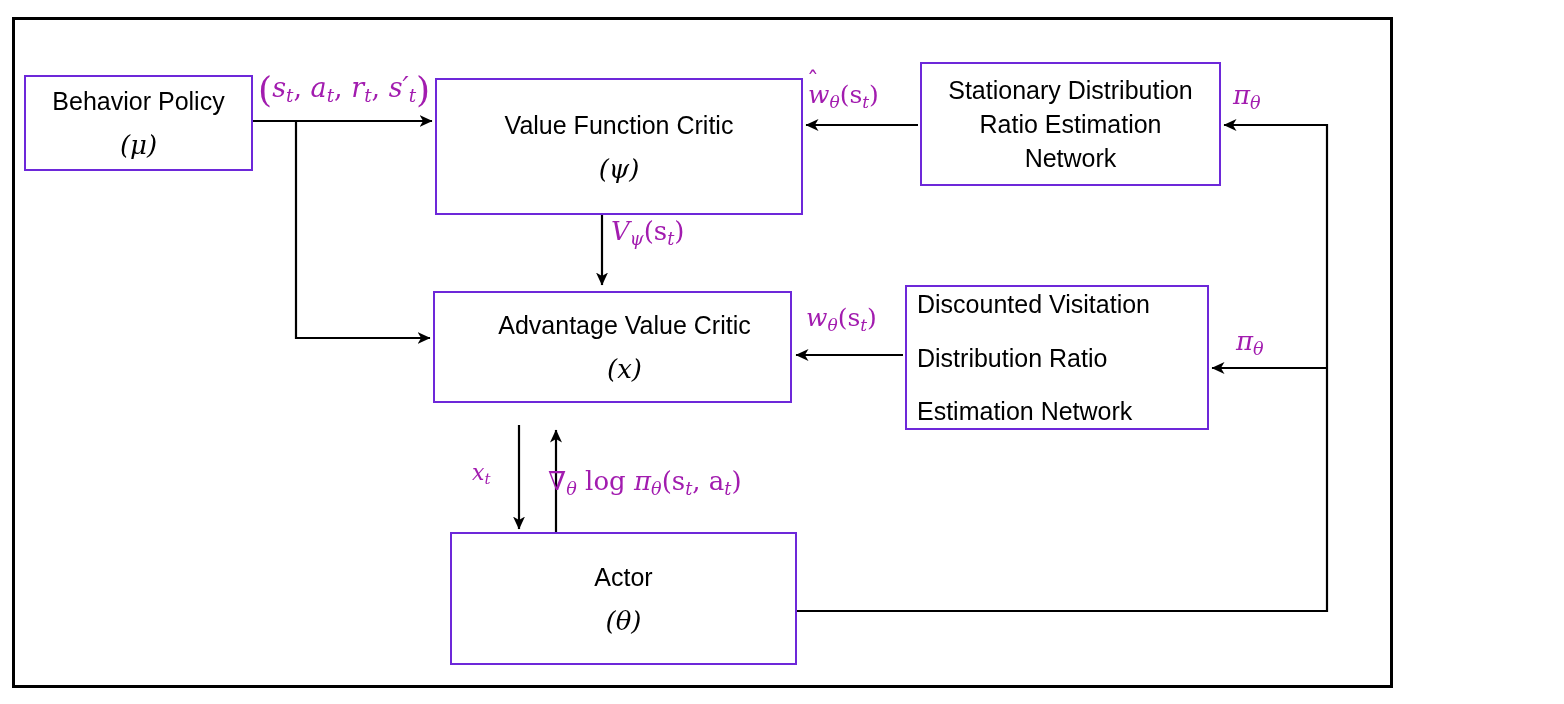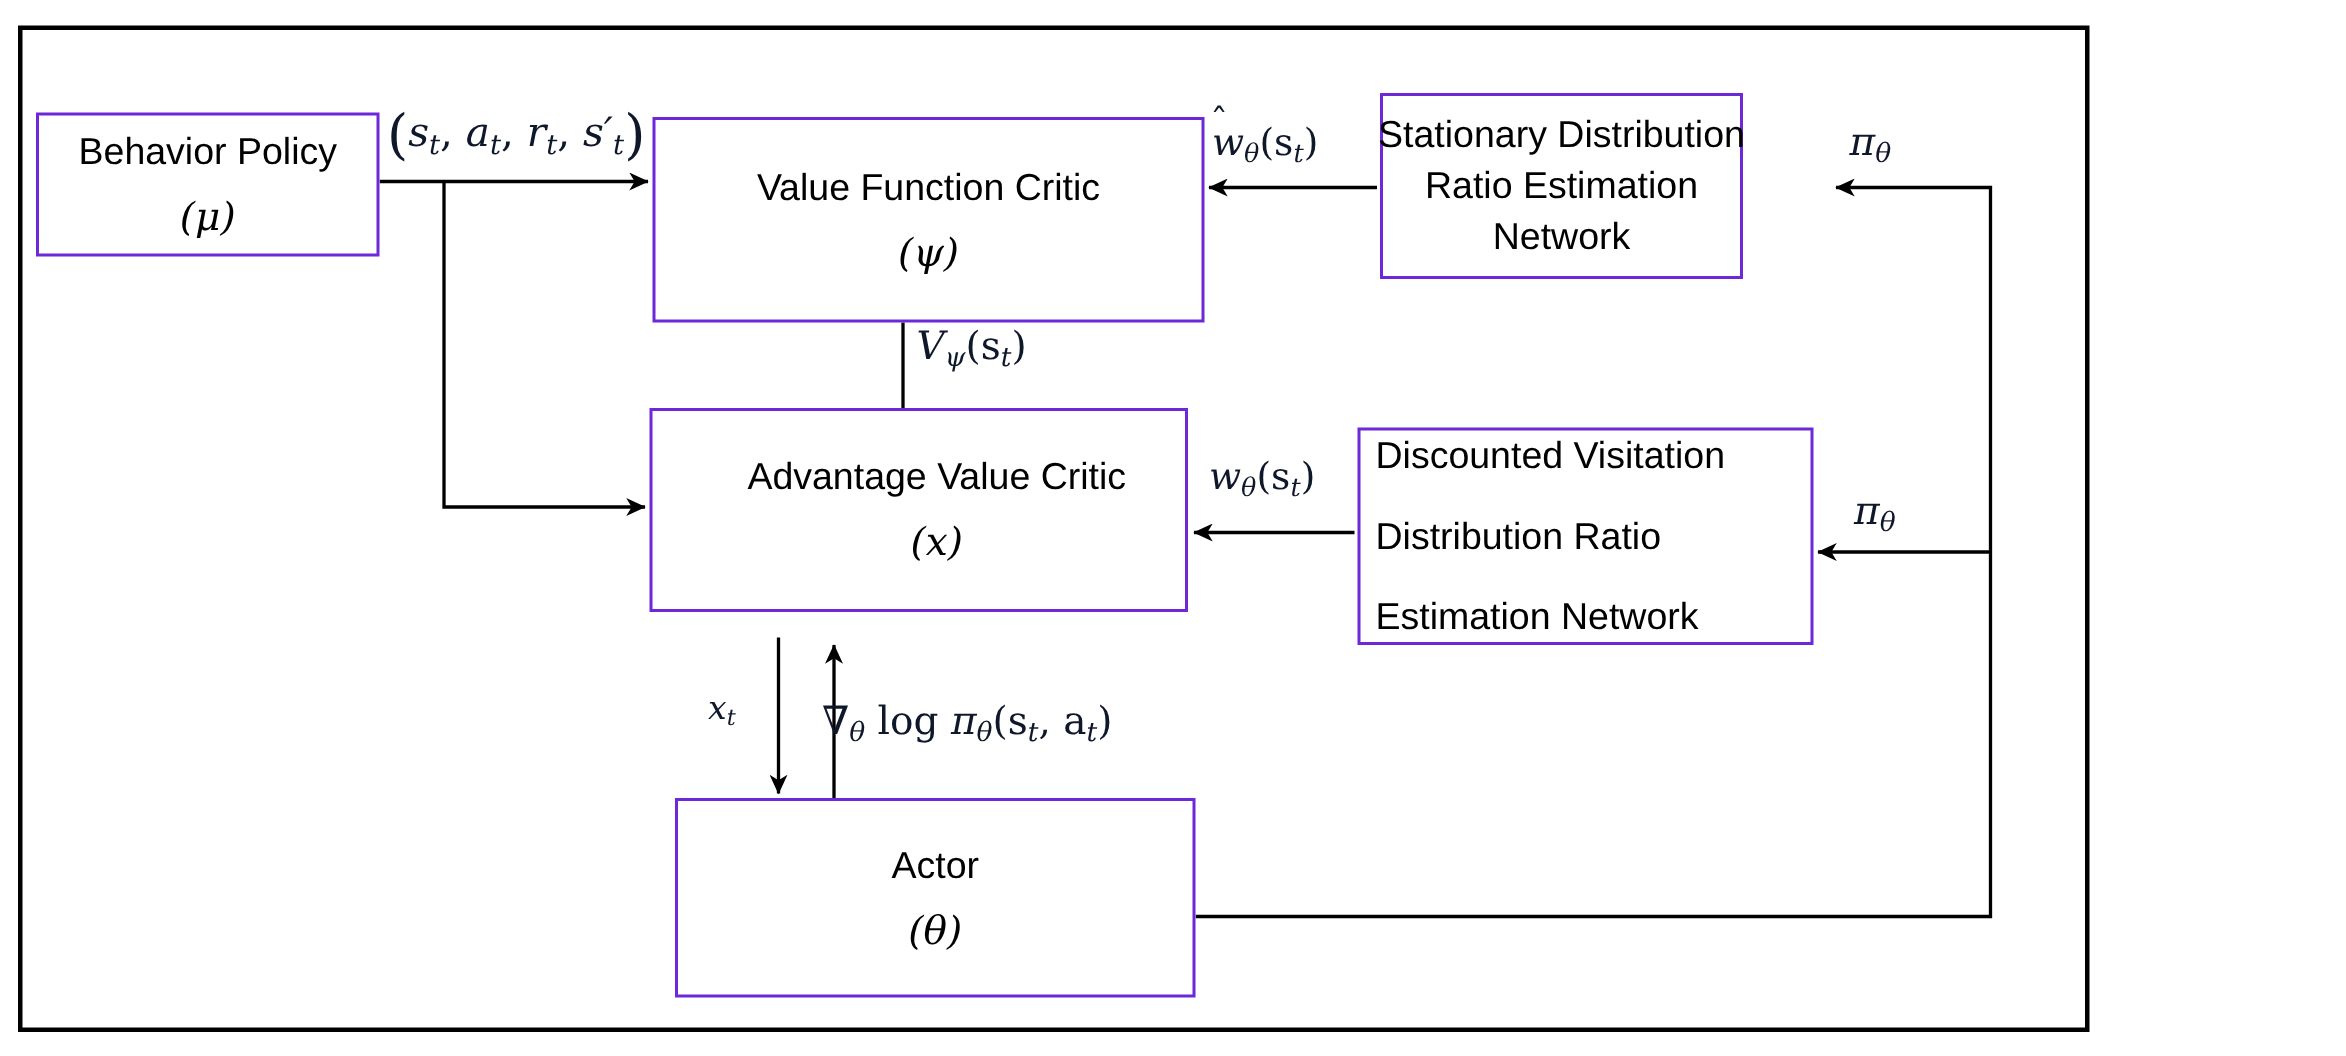--- a/index.html
+++ b/index.html
@@ -65,21 +65,21 @@
     width: 1564px;
     height: 704px;
     z-index: 2;
     overflow: visible;
   }
   
   .mathlabel {
     position: absolute;
     font-family: "DejaVu Serif", serif;
     font-style: italic;
-    color: #0f172a;
+    color: #a21caf;
     white-space: nowrap;
     z-index: 4;
     line-height: 1;
   }
   .sub {
     font-size: 0.68em;
     vertical-align: -0.28em;
     font-style: italic;
   }
   .upr {
@@ -142,27 +142,27 @@
   <div class="node" style="left:24px; top:75px; width:229px; height:96px;">
     <div class="node-line">Behavior Policy</div>
     <div class="node-line sym">(μ)</div>
   </div>
 
   <div class="node" style="left:435px; top:53px; width:368px; height:137px;margin-top:25px;">
     <div class="node-line">Value Function Critic</div>
     <div class="node-line sym">(ψ)</div>
   </div>
 
-  <div class="node" style="left:920px; top:62px; width:242px; height:124px; justify-content:center;">
+  <div class="node" style="left:920px; top:62px; width:301px; height:124px; justify-content:center;">
     <div class="node-line">Stationary Distribution</div>
     <div class="node-line">Ratio Estimation</div>
     <div class="node-line">Network</div>
   </div>
 
-  <div class="node" style="left:433px; top:272px; width:359px; height:136px;padding-left:24px;">
+  <div class="node" style="left:433px; top:291px; width:359px; height:112px;padding-left:24px;">
     <div class="node-line">Advantage Value Critic</div>
     <div class="node-line sym">(x)</div>
   </div>
 
   <div class="node left-align" style="left:905px; top:285px; width:304px; height:145px;justify-content:space-between;">
     <div class="node-line">Discounted Visitation</div>
     <div class="node-line">Distribution Ratio</div>
     <div class="node-line">Estimation Network</div>
   </div>
 

